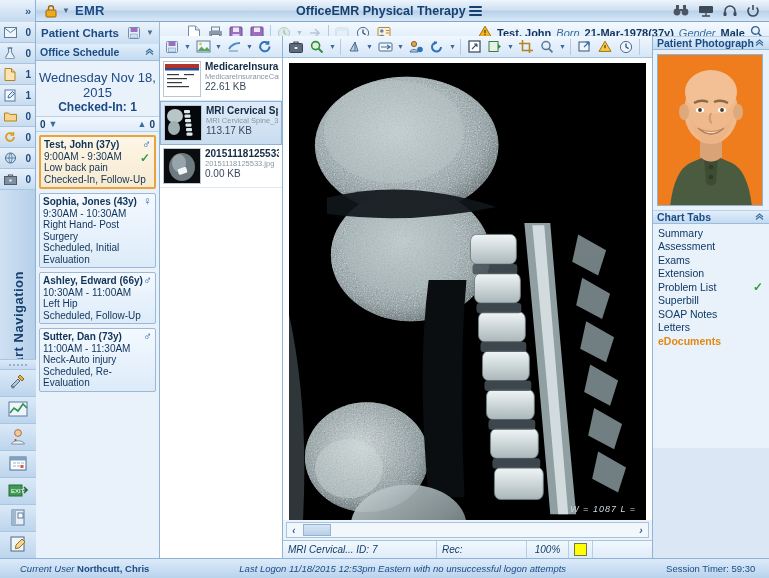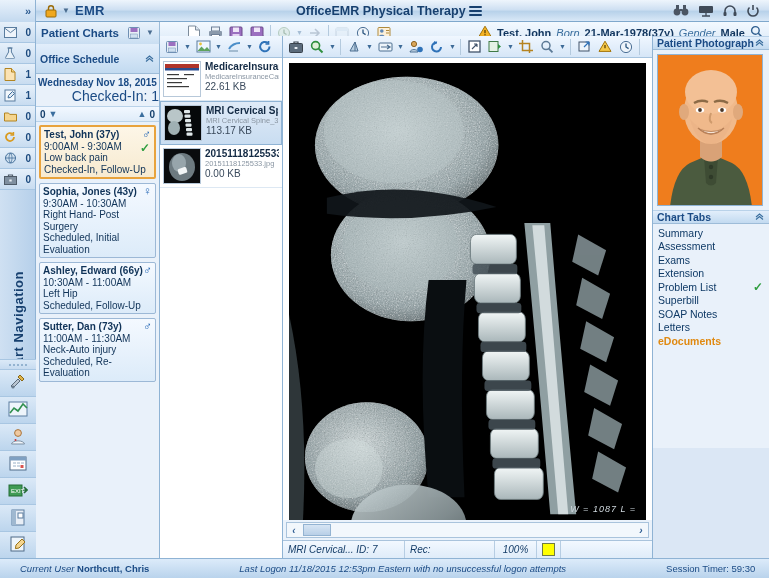--- a/index.html
+++ b/index.html
@@ -66,26 +66,26 @@
   .rail-bot { position:absolute; bottom:0; left:0; width:36px; }
   .rail-btn { height:27px; border-top:1px solid #a8c6e2; display:flex; align-items:center; justify-content:center;
      background:linear-gradient(to bottom,#dbe9f7,#bcd5ed);}
   .rail-grip { height:10px; display:flex; align-items:center; justify-content:center;
      background:linear-gradient(to bottom,#dbe9f7,#c6dbf0); border-top:1px solid #a8c6e2;}
   .rail-grip i { display:block; width:2px;height:2px;background:#7fa3c4;margin:0 1px;border-radius:50%;}
 
   
   .sched { position:absolute; left:36px; top:44px; width:124px; height:514px;
      background:#e9f1fa; border-right:1px solid #8fb3d4; display:flex; flex-direction:column;}
-  .sched-hdr { height:30px; display:flex; align-items:center; padding:8px 4px;
+  .sched-hdr { height:17px; display:flex; align-items:center; padding:8px 4px;
      background:linear-gradient(to bottom,#e2eefb,#c2daf0); border-bottom:1px solid #9dbcd8;
      font-weight:bold; color:#1b4b85; font-size:10.5px;}
   .sched-hdr .lbl { flex:1;}
-  .sched-date { text-align:center; font-weight:bold; color:#1b4b85; font-size:10px; padding-top:3px;}
-  .sched-chk  { text-align:right; font-weight:normal; color:#1b4b85; font-size:14px; padding-bottom:2px;}
+  .sched-date { text-align:center; font-weight:normal; color:#1b4b85; font-size:13px; padding-top:9px;}
+  .sched-chk  { text-align:center; font-weight:bold; color:#1b4b85; font-size:12px; padding-bottom:2px;}
   .sched-nav { display:flex; align-items:center; height:16px; border-top:1px solid #b9d2e9;
      border-bottom:1px solid #b9d2e9; background:linear-gradient(to bottom,#f2f8ff,#dfecf9);
      font-size:10px; color:#234; padding:0 4px; }
   .sched-nav .n { font-weight:bold; color:#15406d;}
   .sched-nav .sp { flex:1;}
   .sched-nav .ar { color:#3a6e9e; font-size:9px; padding:0 3px;}
   .appts { flex:1; padding:3px; overflow:hidden; }
   .appt { border:1px solid #9cb8d6; border-radius:2px; margin-bottom:4px; padding:2px 3px;
      position:relative; line-height:11.5px; font-size:10px; color:#103358;
      background:linear-gradient(to bottom,#f4f9ff,#dcebf9);}
@@ -780,21 +780,21 @@
 
     <div class="vscroll">
       <span class="arr">‹</span>
       <span class="track">
         <span class="thumb"></span>
       </span>
       <span class="arr">›</span>
     </div>
 
     <div class="vstatus">
-      <span class="c" style="width:122px">MRI Cervical... ID: 7</span>
+      <span class="c" style="width:154px">MRI Cervical... ID: 7</span>
       <span class="c" style="width:90px">Rec:</span>
       <span class="c" style="width:42px; justify-content:center">100%</span>
       <span class="c">
           <span class="swatch"></span>
         </span>
       <span class="c grow"></span>
     </div>
   </div>
 
   <div class="right">

